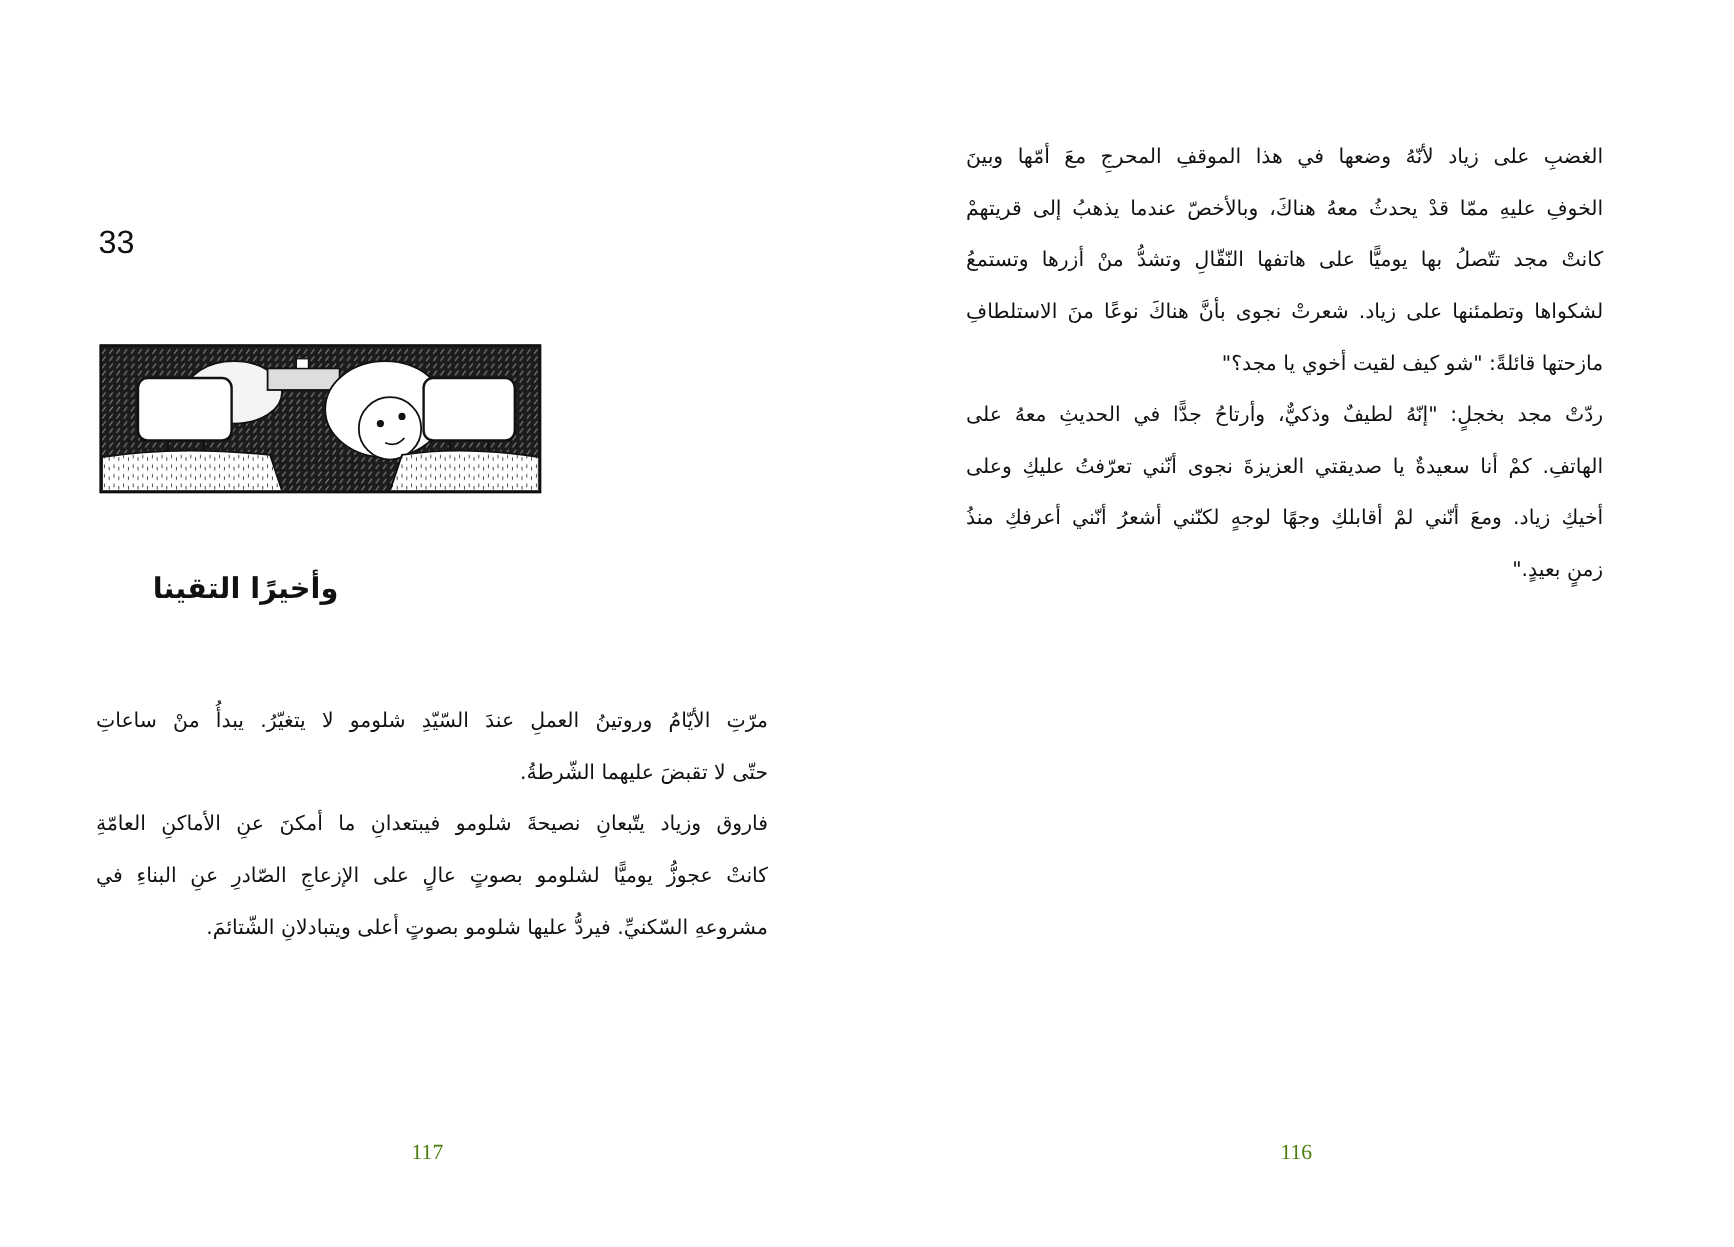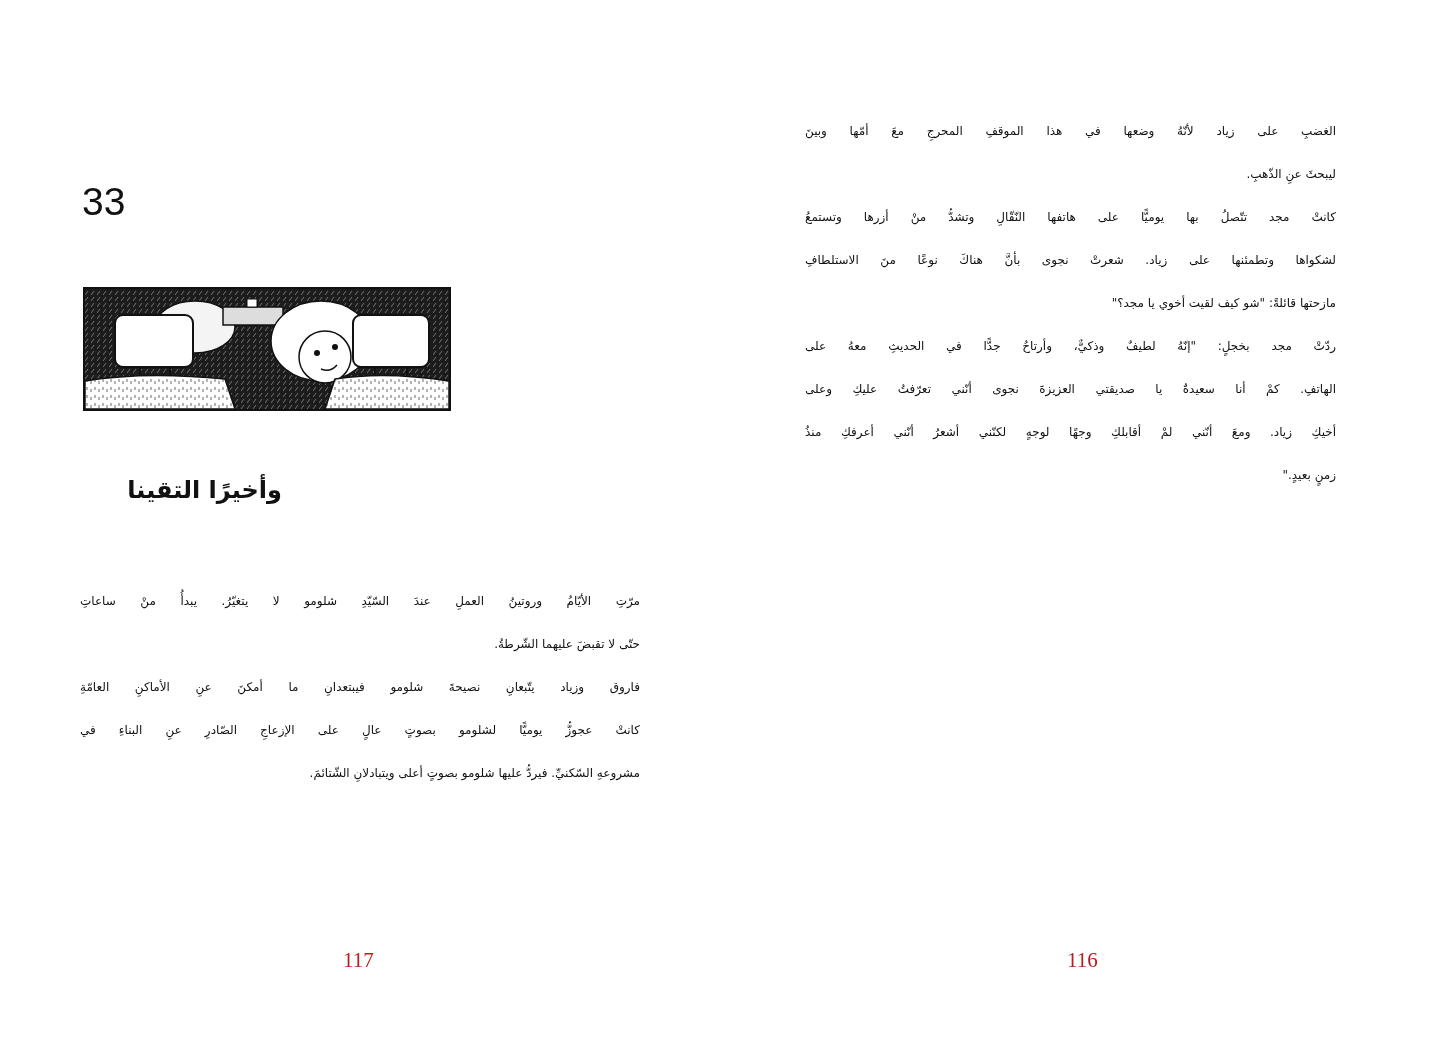--- a/index.html
+++ b/index.html
@@ -1,29 +1,29 @@
 <!DOCTYPE html>
 <html><head>
   <meta charset="utf-8">
   <style>
     html, body { margin: 0; padding: 0; background: #ffffff; }
     body { width: 1445px; height: 1039px; position: relative; overflow: hidden; color: #111; font-family: "DejaVu Sans", sans-serif; }
     .page { position: absolute; top: 0; height: 1039px; }
     .page-left { left: 0; width: 722px; }
     .page-right { left: 722px; width: 723px; }
-    .chapter-num { position: absolute; left: 82px; top: 178px; font-family: "Liberation Sans", sans-serif; font-size: 39px; line-height: 48px; color: #111; }
+    .chapter-num { position: absolute; left: 82px; top: 178px; font-family: "Liberation Sans", sans-serif; font-size: 27px; line-height: 48px; color: #111; }
     .illustration { position: absolute; left: 83px; top: 287px; width: 368px; height: 124px; border: 2px solid #111; box-sizing: border-box; background: #1c1c1c; overflow: hidden; }
     .chapter-title { position: absolute; left: 82px; top: 470px; width: 200px; direction: rtl; text-align: right; font-family: "DejaVu Sans", sans-serif; font-weight: bold; font-size: 24px; line-height: 40px; }
-    .text-block { position: absolute; direction: rtl; text-align: justify; text-align-last: right; font-family: "DejaVu Sans", sans-serif; font-size: 12px; }
+    .text-block { position: absolute; direction: rtl; text-align: justify; text-align-last: right; font-family: "DejaVu Sans", sans-serif; font-size: 17px; }
     .text-block p { margin: 0; }
     .text-block .line { display: block; height: 43px; line-height: 43px; white-space: nowrap; text-align: justify; text-align-last: justify; }
     .text-block .line.last { text-align-last: right; }
     .left-text { left: 80px; top: 580px; width: 560px; }
     .right-text { left: 805px; top: 110px; width: 531px; }
-    .page-number { position: absolute; top: 948px; font-family: "Liberation Serif", serif; font-size: 21px; line-height: 24px; color: #b91c1c; }
+    .page-number { position: absolute; top: 948px; font-family: "Liberation Serif", serif; font-size: 18px; line-height: 24px; color: #4d7c0f; }
     .pn-left { left: 343px; }
     .pn-right { left: 1067px; }
   </style>
 </head>
 <body>
 
 <div class="page page-left">
   <div class="chapter-num">33</div>
 
   <div class="illustration">
@@ -78,21 +78,21 @@
     </p>
   </div>
 
   <div class="page-number pn-left">117</div>
 </div>
 
 <div class="page page-right">
   <div class="text-block right-text" style="left:83px;">
     <p>
       <span class="line">الغضبِ على زياد لأنّهُ وضعها في هذا الموقفِ المحرجِ معَ أمّها وبينَ</span>
-      <span class="line last">ليبحثَ عنِ الذّهبِ.</span>
+      <span class="line">الخوفِ عليهِ ممّا قدْ يحدثُ معهُ هناكَ، وبالأخصّ عندما يذهبُ إلى قريتهمْ</span>
     </p>
     <p>
       <span class="line">كانتْ مجد تتّصلُ بها يوميًّا على هاتفها النّقّالِ وتشدُّ منْ أزرها وتستمعُ</span>
       <span class="line">لشكواها وتطمئنها على زياد. شعرتْ نجوى بأنَّ هناكَ نوعًا منَ الاستلطافِ</span>
     </p>
     <p>
       <span class="line last">مازحتها قائلةً: "شو كيف لقيت أخوي يا مجد؟"</span>
     </p>
     <p>
       <span class="line">ردّتْ مجد بخجلٍ: "إنّهُ لطيفٌ وذكيٌّ، وأرتاحُ جدًّا في الحديثِ معهُ على</span>

